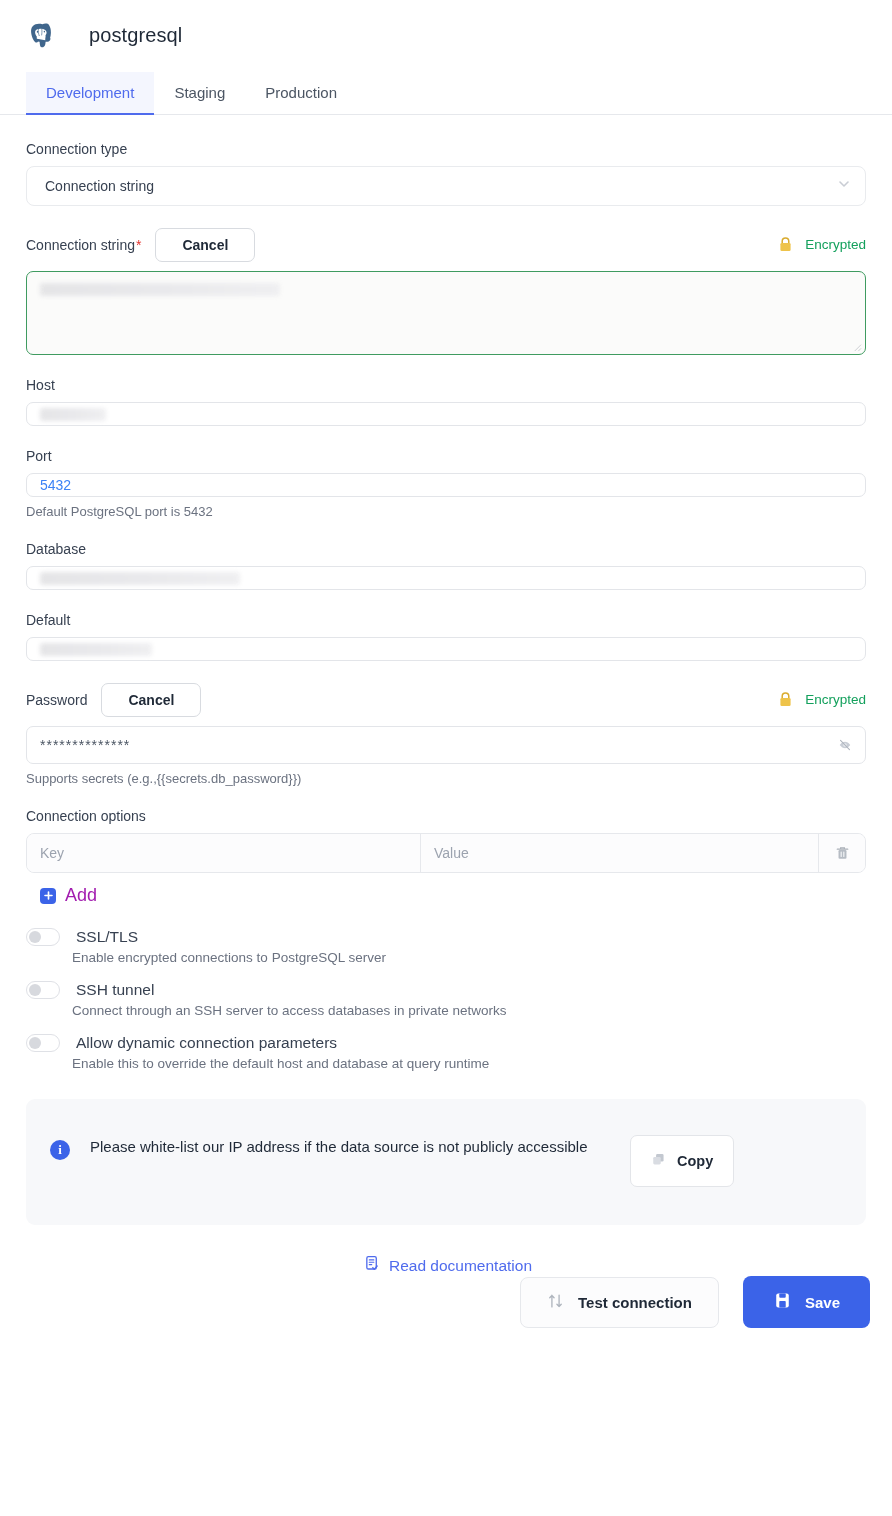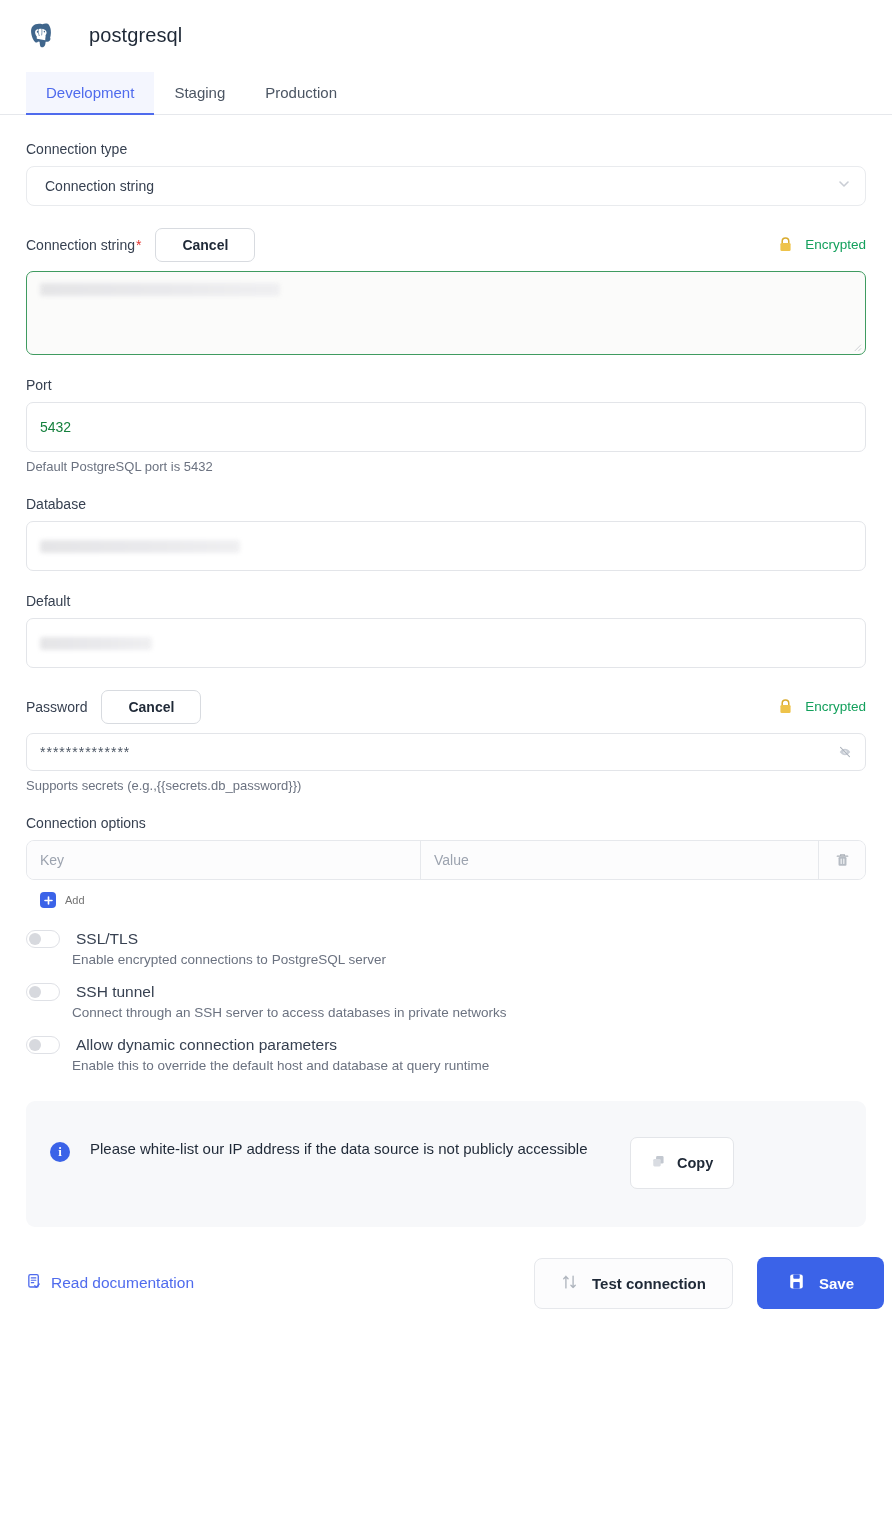--- a/index.html
+++ b/index.html
@@ -68,24 +68,24 @@
     font-family: "Liberation Sans", sans-serif;
   }
 
   .encrypted {
     display: flex; align-items: flex-start; gap: 13px;
     font-size: 13.5px; color: #13a05c;
   }
   .lock-glyph { font-size: 14px; line-height: 1; }
 
   .input {
-    width: 100%; height: 50px;
+    width: 100%; height: 24px;
     border: 1px solid #e3e5e9; border-radius: 7px;
     background: #fff; padding: 0 13px;
-    font-size: 14px; color: #15803d;
+    font-size: 14px; color: #3b82f6;
     font-family: "Liberation Sans", sans-serif;
     display: flex; align-items: center;
   }
 
   
   .redact {
     height: 13px; border-radius: 3px;
     background: linear-gradient(90deg, #e4e4e6, #e9e9ec 60%, #efeff1);
     filter: blur(2.2px);
     opacity: .95;
@@ -153,21 +153,21 @@
   }
 
   .add-row {
     display: flex; align-items: center; gap: 9px;
     margin-top: 12px; margin-left: 14px; cursor: pointer; width: fit-content;
   }
   .add-icon {
     width: 16px; height: 16px; border-radius: 4px; background: #3b63e8;
     display: flex; align-items: center; justify-content: center;
   }
-  .add-label { color: #737373; font-size: 11px; }
+  .add-label { color: #a21caf; font-size: 18px; }
 
   
   .toggles { margin-top: 22px; }
   .toggle-block { margin-bottom: 16px; }
   .toggle-head { display: flex; align-items: center; gap: 16px; }
   .switch {
     width: 34px; height: 18px; border-radius: 10px;
     background: #fff; border: 1px solid #dfe1e6; position: relative;
     cursor: pointer; flex: none;
   }
@@ -200,21 +200,22 @@
     border: 1px solid #e3e5e9; background: #fff; border-radius: 7px;
     padding: 16px 20px; font-size: 14.5px; font-weight: 700; color: #1f2937;
     display: flex; align-items: center; gap: 11px; cursor: pointer;
     margin-top: 10px; white-space: nowrap;
     font-family: "Liberation Sans", sans-serif;
   }
 
   
   .footer {
     display: flex; align-items: center;
-    padding: 30px 8px 26px 26px;
+    padding: 30px 22px 26px 26px;
+    flex-direction: column;
   }
   .doc-link {
     display: flex; align-items: center; gap: 8px;
     color: #4f6bed; font-size: 15.5px; cursor: pointer;
   }
   .footer-actions { margin-left: auto; display: flex; align-items: center; gap: 24px; }
   .btn-test {
     border: 1px solid #e6e8ec; background: #fcfcfd; border-radius: 8px;
     padding: 14px 26px; font-size: 15px; font-weight: 700; color: #1f2937;
     display: flex; align-items: center; gap: 14px; cursor: pointer;
@@ -294,20 +295,26 @@
         </span>
       </div>
       <div class="textarea">
         <div class="redact" style="width:240px;"></div>
         <svg class="resize" viewBox="0 0 12 12">
             <path d="M11 4L4 11M11 8l-3 3" stroke="#9aa0a6" stroke-width="1" fill="none"></path>
           </svg>
       </div>
     </div>
 
+    <div class="field">
+      <span class="label">Host</span>
+      <div class="input">
+        <div class="redact" style="width:66px;"></div>
+      </div>
+    </div>
 
     <div class="field">
       <span class="label">Port</span>
       <div class="input">5432</div>
       <div class="hint">Default PostgreSQL port is 5432</div>
     </div>
 
     <div class="field">
       <span class="label">Database</span>
       <div class="input">

